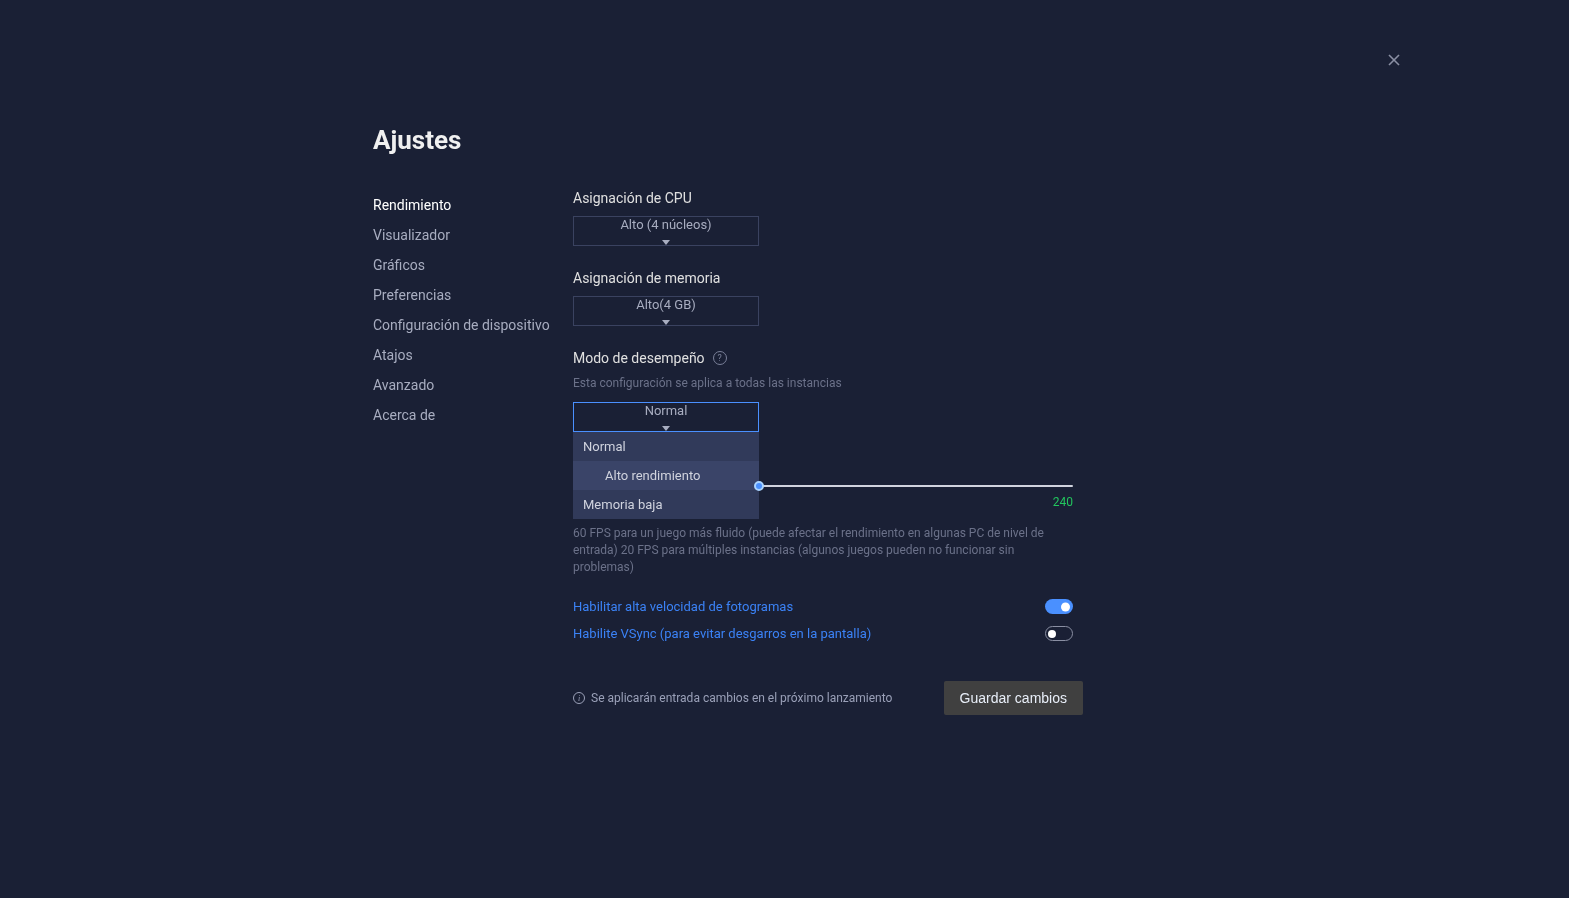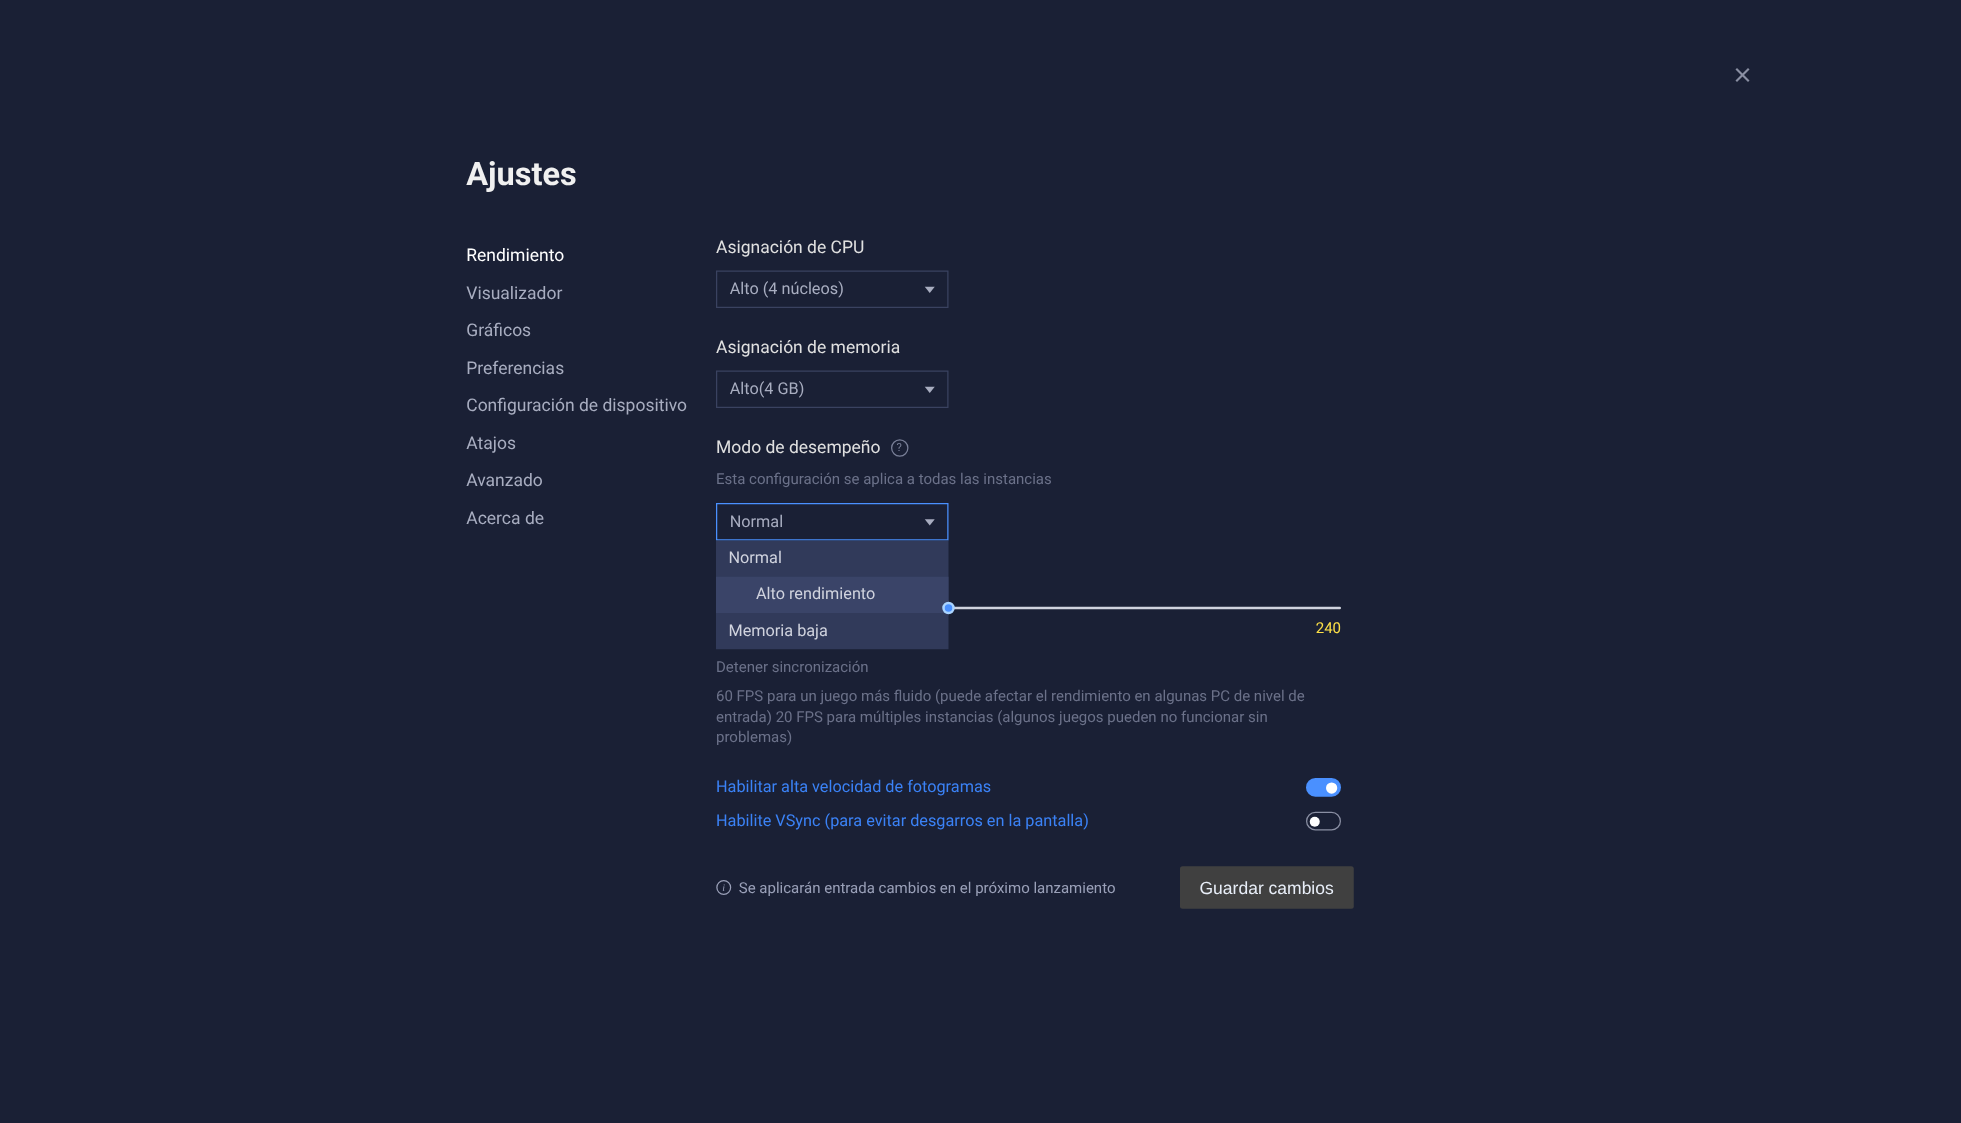--- a/index.html
+++ b/index.html
@@ -122,20 +122,21 @@
   height: 30px;
   background-color: transparent;
   border: 1px solid #3a4260;
   color: #a8adc0;
   padding: 0 10px;
   display: flex;
   align-items: center;
   justify-content: space-between;
   cursor: pointer;
   font-size: 13px;
+  flex-direction: column;
 }
 
 .select-box.open {
   border-color: #4a90ff;
 }
 
 .chevron-down {
   width: 0;
   height: 0;
   border-left: 4px solid transparent;
@@ -186,21 +187,21 @@
   width: 10px;
   height: 10px;
   background-color: #4a90ff;
   border-radius: 50%;
   border: 2px solid #aad4ff;
 }
 
 .slider-max {
   text-align: right;
   font-size: 12px;
-  color: #fde047;
+  color: #22c55e;
   margin-top: 8px;
 }
 
 .hint-text {
   font-size: 12px;
   color: #6b7189;
   line-height: 1.4;
   margin-top: 6px;
 }
 
@@ -344,21 +345,20 @@
           <div class="setting-sublabel">Esta configuración se aplica a todas las instancias</div>
           <div class="select-box open">
             <span>Normal</span>
             <span class="chevron-down"></span>
           </div>
           <div class="dropdown-options">
             <div class="dropdown-option">Normal</div>
             <div class="dropdown-option hovered">Alto rendimiento</div>
             <div class="dropdown-option">Memoria baja</div>
           </div>
-          <div class="hint-text" style="margin-top:6px;">Detener sincronización</div>
           <div class="hint-text">60 FPS para un juego más fluido (puede afectar el rendimiento en algunas PC de nivel de entrada) 20 FPS para múltiples instancias (algunos juegos pueden no funcionar sin problemas)</div>
         </div>
 
         <div style="position:absolute; top:295px; left:186px; right:10px;">
           <div class="slider-track">
             <div class="slider-fill" style="width:0%;"></div>
             <div class="slider-thumb" style="left:0%;"></div>
           </div>
           <div class="slider-max">240</div>
         </div>

